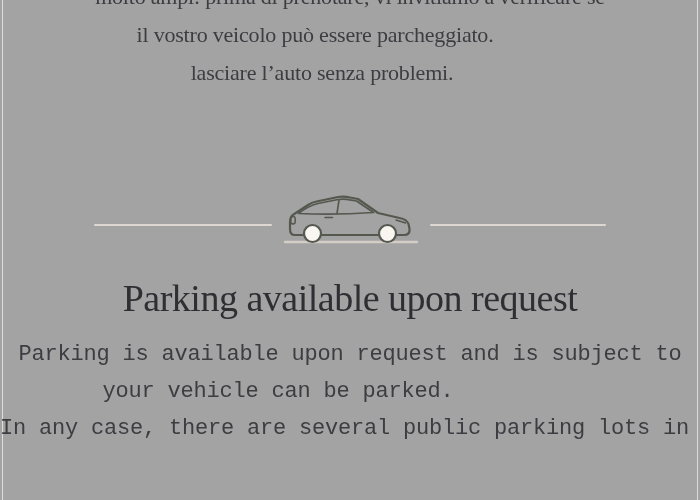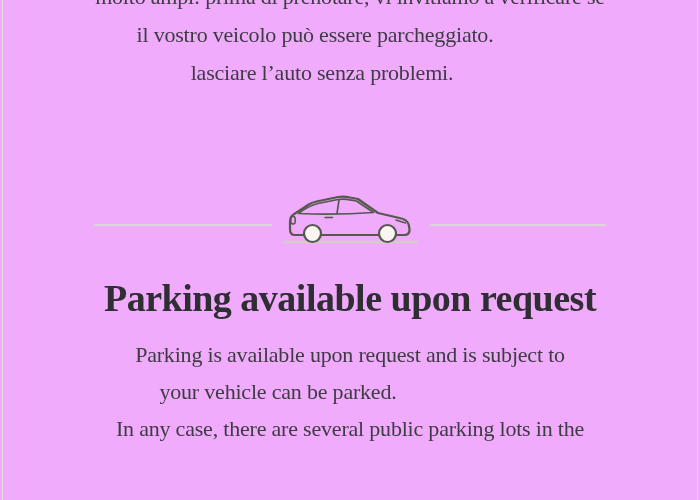--- a/index.html
+++ b/index.html
@@ -11,21 +11,21 @@
     height: 500px;
     overflow: hidden;
     background: #f9f5f0;
     font-family: "Liberation Serif", "DejaVu Serif", serif;
     color: #3d3c41;
     position: relative;
   }
   .canvas {
     position: absolute;
     inset: 0;
-    background: #f0abfc;
+    background: #a3a3a3;
   }
   
   .edge-line {
     position: absolute;
     top: 0;
     bottom: 0;
     width: 1px;
   }
   .edge-line.left  { left: 2px;  background: #e2ddd7; }
   .edge-line.right { right: 2px; background: #ded9d3; }
@@ -36,36 +36,36 @@
     height: 38px;
     line-height: 38px;
     font-size: 22px;
     letter-spacing: -0.2px;
     text-align: center;
     white-space: nowrap;
     color: #3d3c41;
   }
   .italian { top: -22px; }          
   .english { top: 336px; }
-  .english .line { height: 37px; line-height: 37px; }
+  .english .line { height: 37px; line-height: 37px; font-family: Liberation Mono, monospace; }
 
   
   .shift-a { transform: translateX(-35px); }
   .shift-b { transform: translateX(-28px); }
   .shift-c { transform: translateX(-72px); }
 
   .heading {
     position: absolute;
     top: 274px;
     left: 0;
     right: 0;
     margin: 0;
     text-align: center;
     font-size: 38px;
-    font-weight: 700;
+    font-weight: 400;
     letter-spacing: -0.5px;
     line-height: 48px;
     color: #2f2e33;
     white-space: nowrap;
   }
 
   
   .divider-rule {
     position: absolute;
     top: 224px;

